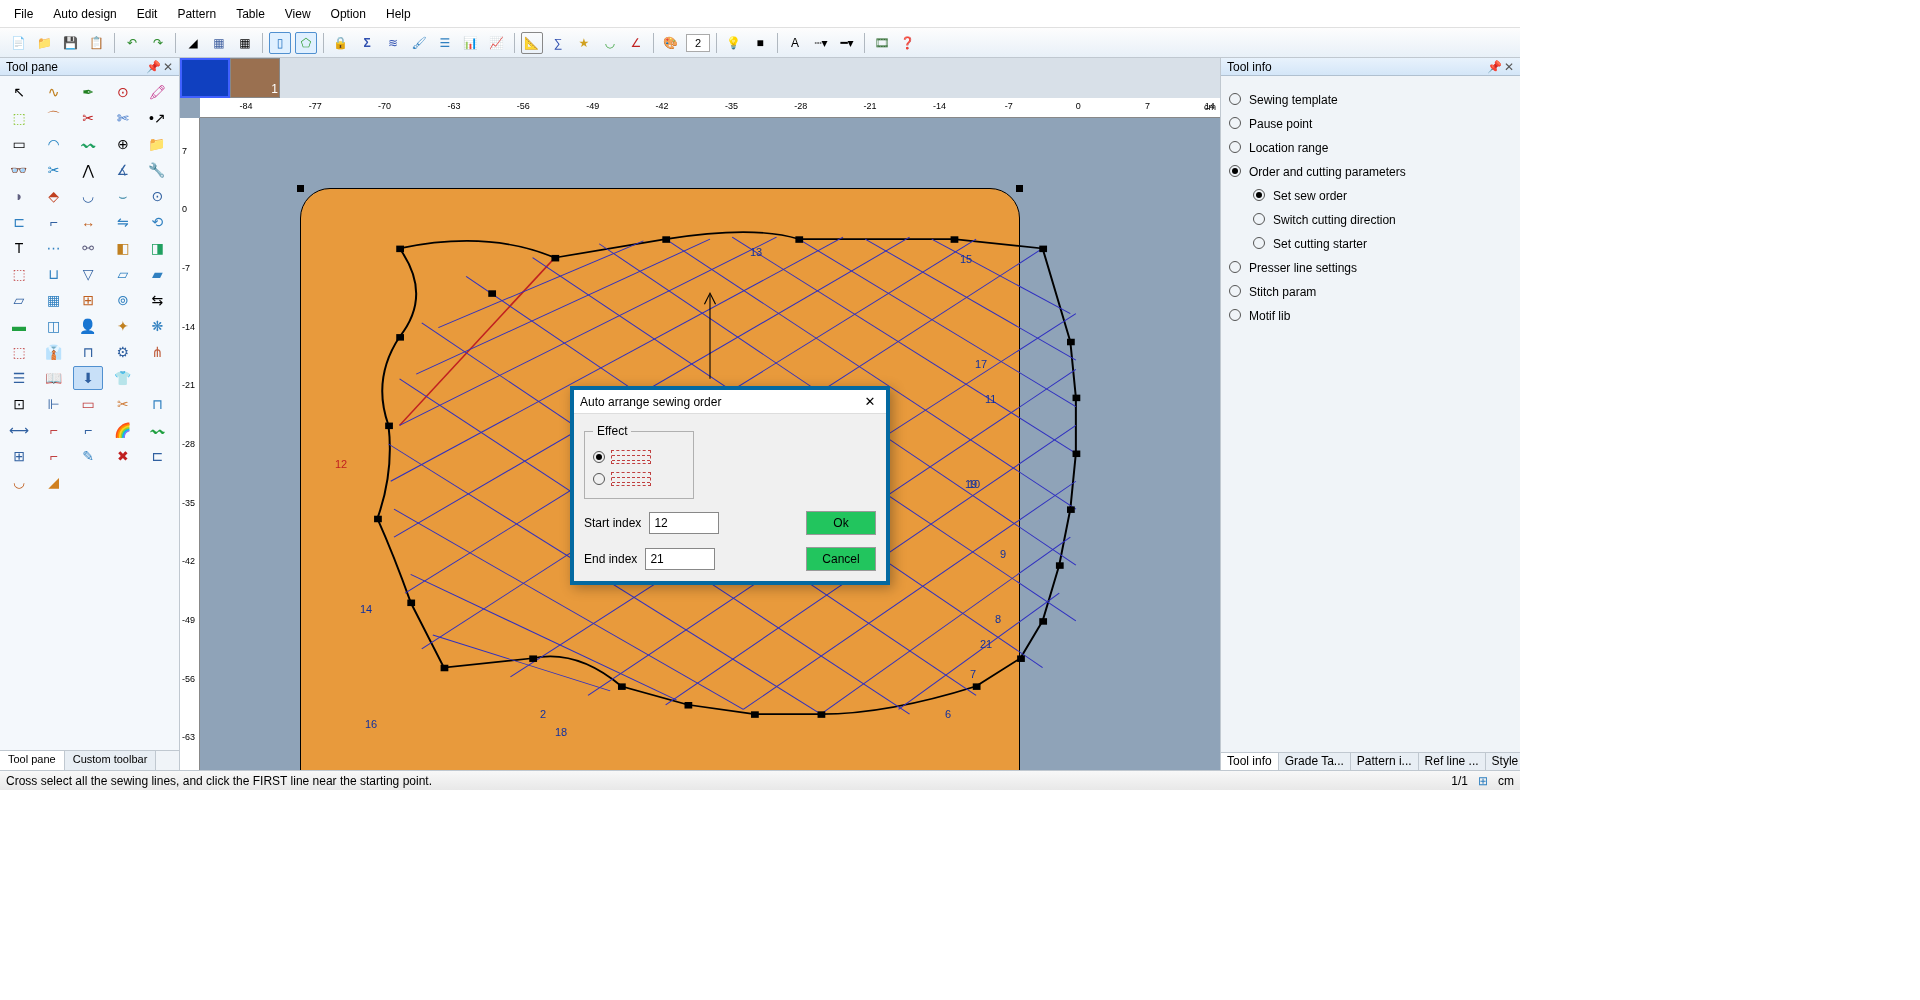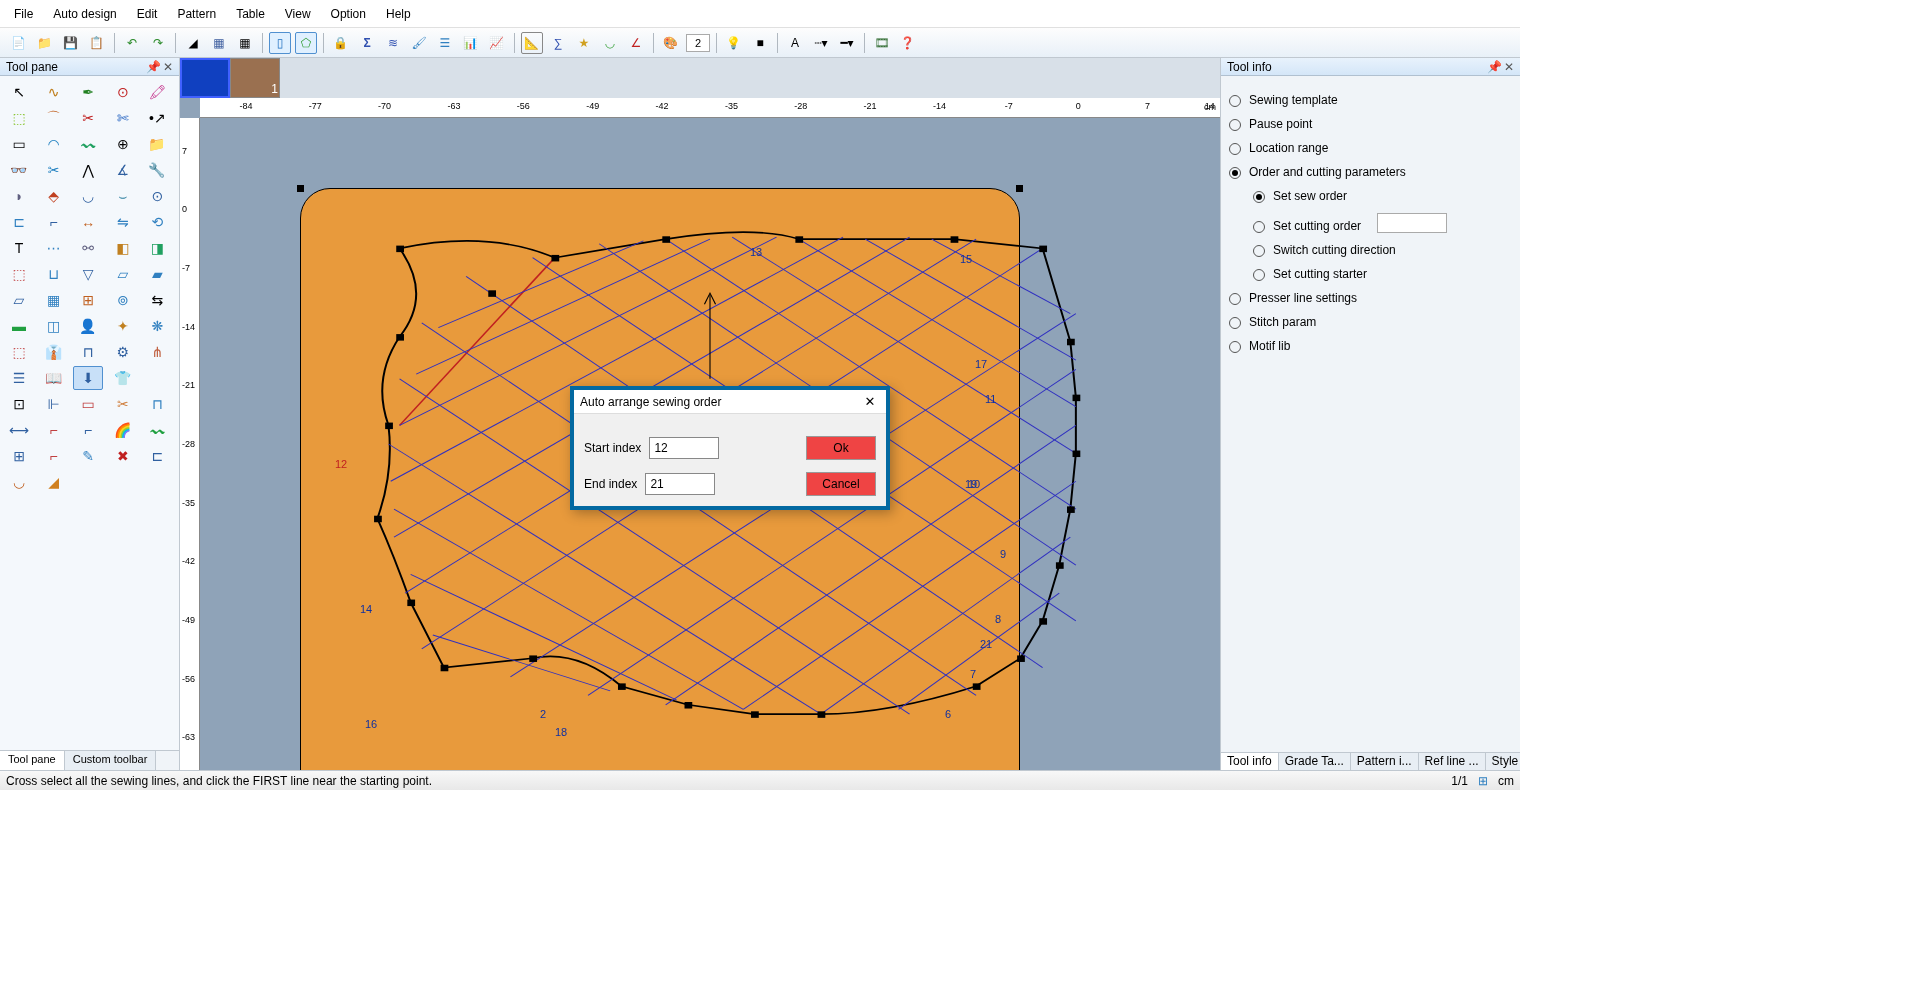--- a/index.html
+++ b/index.html
@@ -39,24 +39,24 @@
 .dlgclose{width:20px;height:20px;display:flex;align-items:center;justify-content:center;font-size:13px}
 .dlgbody{padding:10px;display:flex;flex-direction:column;gap:12px}
 .dlgrow{display:flex;gap:12px}
 fieldset{border:1px solid #b0b0b0;padding:8px;font-size:12px}
 legend{padding:0 4px;font-size:12px}
 .radio-row{display:flex;align-items:center;gap:6px;padding:4px 0}
 .radio-dot{width:12px;height:12px;border:1px solid #555;border-radius:50%;display:flex;align-items:center;justify-content:center}
 .radio-dot.checked::after{content:"";width:6px;height:6px;background:#000;border-radius:50%}
 .field-row{display:flex;align-items:center;gap:8px}
 .field-row input{width:70px;height:22px;border:1px solid #888;padding:0 4px;font-size:12px}
-.dlgbtn{width:70px;height:24px;background:#ef4444;border:1px solid #999;font-size:12px;display:flex;align-items:center;justify-content:center}
+.dlgbtn{width:70px;height:24px;background:#22c55e;border:1px solid #999;font-size:12px;display:flex;align-items:center;justify-content:center}
 .rightpanel{width:300px;background:#f0f4f8;display:flex;flex-direction:column;border-left:1px solid #c0c8d0}
 .rightbody{flex:1;padding:12px 8px;overflow:auto}
-.opt-row{display:flex;align-items:flex-end;gap:8px;padding:5px 0;font-size:13px}
+.opt-row{display:flex;align-items:flex-start;gap:8px;padding:5px 0;font-size:13px}
 .opt-sub{margin-left:24px}
 .rbtn{padding:6px 10px;background:#e8e8e8;border:1px solid #aaa;margin:6px 0;text-align:center;font-size:13px}
 .cinput{width:70px;height:20px;border:1px solid #aaa;margin-left:8px}
 .righttabs{height:18px;display:flex;border-top:1px solid #c0c8d0;font-size:10px;overflow:hidden}
 .rtab{padding:1px 6px;border-right:1px solid #c0c8d0;background:#e8eef4;white-space:nowrap}
 .rtab.active{background:#fff}
 .statusbar{height:20px;background:linear-gradient(#f8f8f8,#e8e8e8);border-top:1px solid #c0c8d0;display:flex;align-items:center;padding:0 6px;font-size:11px;justify-content:space-between}
 .status-right{display:flex;gap:10px;align-items:center}
 .effect-icon{width:40px;height:14px;display:inline-block;border:1px dashed #c04040;position:relative}
 .effect-icon::before,.effect-icon::after{content:"";position:absolute;left:0;right:0;border-top:1px dashed #c04040}
@@ -346,20 +346,31 @@
 
       <span class="numlabel" style="left:780px;top:520px">21</span>
 
       <div class="dialog" style="left:370px;top:268px">
         <div class="dlgtitle">
           <span>Auto arrange sewing order</span>
           <span class="dlgclose">✕</span>
         </div>
         <div class="dlgbody">
           <div class="dlgrow">
+            <fieldset style="width:110px">
+              <legend>Effect</legend>
+              <div class="radio-row">
+                <span class="radio-dot checked"></span>
+                <span class="effect-icon"></span>
+              </div>
+              <div class="radio-row">
+                <span class="radio-dot"></span>
+                <span class="effect-icon"></span>
+              </div>
+            </fieldset>
           </div>
           <div class="dlgrow" style="justify-content:space-between;align-items:center">
             <div class="field-row">
               <span>Start index</span>
               <input value="12" style="">
             </div>
             <div class="dlgbtn">Ok</div>
           </div>
           <div class="dlgrow" style="justify-content:space-between;align-items:center">
             <div class="field-row">
@@ -397,25 +408,20 @@
       <div class="opt-row">
           <span class="radio-dot checked"></span>
           <span>Order and cutting parameters</span>
         </div>
       <div class="opt-row opt-sub">
           <span class="radio-dot checked"></span>
           <span>Set sew order</span>
         </div>
       <div class="opt-row opt-sub">
           <span class="radio-dot"></span>
-          <span>Set cutting order</span>
-          <input class="cinput" style="">
-        </div>
-      <div class="opt-row opt-sub">
-          <span class="radio-dot"></span>
           <span>Switch cutting direction</span>
         </div>
       <div class="opt-row opt-sub">
           <span class="radio-dot"></span>
           <span>Set cutting starter</span>
         </div>
       <div class="opt-row">
           <span class="radio-dot"></span>
           <span>Presser line settings</span>
         </div>

